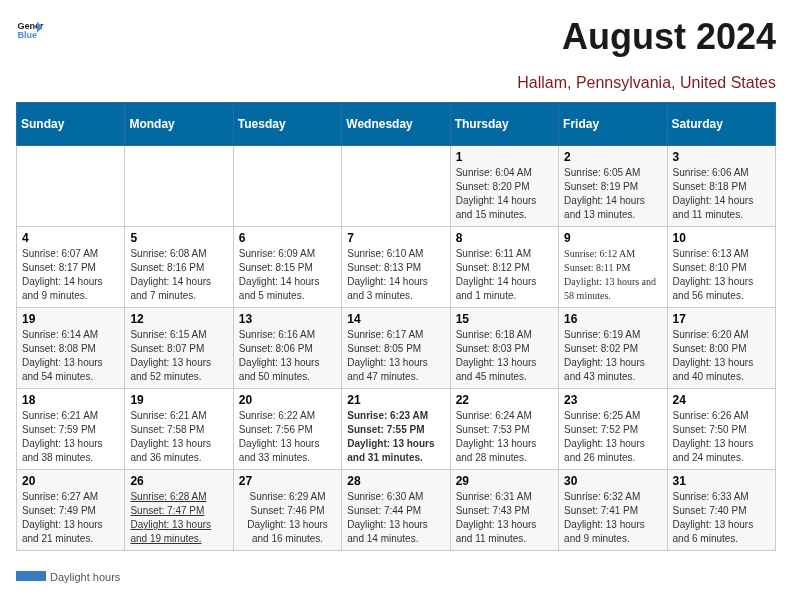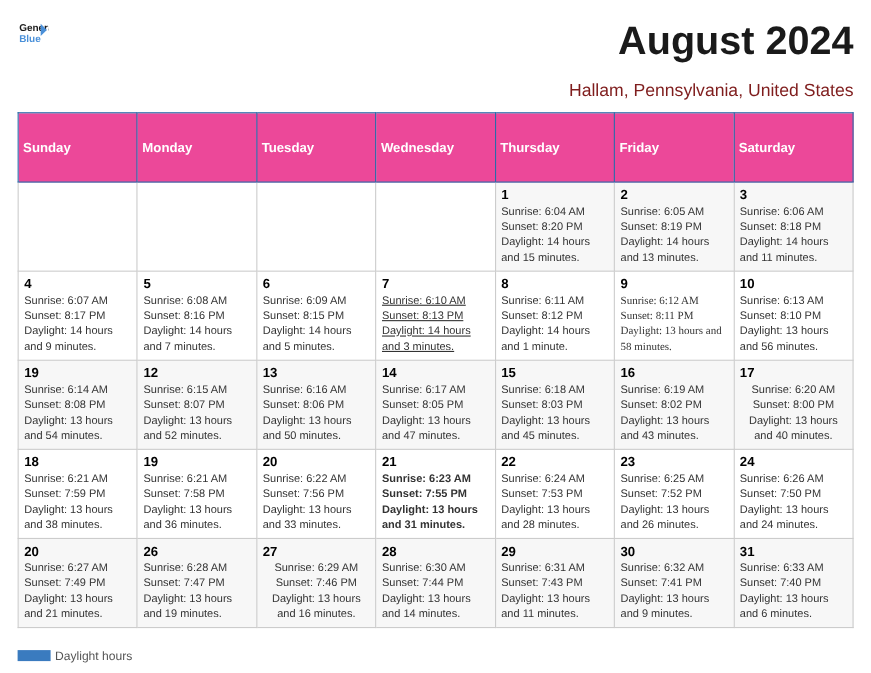--- a/index.html
+++ b/index.html
@@ -37,23 +37,23 @@
       font-size: 16px;
       color: #7f1d1d;
       margin-top: 16px;
     }
     table {
       width: 100%;
       border-collapse: collapse;
       font-size: 11px;
     }
     thead tr th {
-      background-color: #ec4899;
+      background-color: #0369a1;
       color: #fff;
-      padding: 24px 4px;
+      padding: 14px 4px;
       text-align: left;
       font-weight: bold;
       font-size: 12px;
       border: 1px solid #2a6aaa;
     }
     tbody tr td {
       border: 1px solid #ccc;
       vertical-align: top;
       padding: 4px 5px;
       width: calc(100% / 7);
@@ -162,21 +162,21 @@
 Daylight: 14 hours and 7 minutes.</div>
         </td>
         <td>
           <span class="day-number">6</span>
           <div class="day-info" style="white-space: pre-line;">Sunrise: 6:09 AM
 Sunset: 8:15 PM
 Daylight: 14 hours and 5 minutes.</div>
         </td>
         <td>
           <span class="day-number">7</span>
-          <div class="day-info" style="white-space: pre-line; text-decoration: underline;">Sunrise: 6:10 AM
+          <div class="day-info" style="white-space: pre-line;">Sunrise: 6:10 AM
 Sunset: 8:13 PM
 Daylight: 14 hours and 3 minutes.</div>
         </td>
         <td>
           <span class="day-number">8</span>
           <div class="day-info" style="white-space: pre-line;">Sunrise: 6:11 AM
 Sunset: 8:12 PM
 Daylight: 14 hours and 1 minute.</div>
         </td>
         <td>
@@ -224,21 +224,21 @@
 Daylight: 13 hours and 45 minutes.</div>
         </td>
         <td>
           <span class="day-number">16</span>
           <div class="day-info" style="white-space: pre-line;">Sunrise: 6:19 AM
 Sunset: 8:02 PM
 Daylight: 13 hours and 43 minutes.</div>
         </td>
         <td>
           <span class="day-number">17</span>
-          <div class="day-info" style="white-space: pre-line; text-align: center;">Sunrise: 6:20 AM
+          <div class="day-info" style="white-space: pre-line;">Sunrise: 6:20 AM
 Sunset: 8:00 PM
 Daylight: 13 hours and 40 minutes.</div>
         </td>
       </tr>
       <tr>
         <td>
           <span class="day-number">18</span>
           <div class="day-info" style="white-space: pre-line;">Sunrise: 6:21 AM
 Sunset: 7:59 PM
 Daylight: 13 hours and 38 minutes.</div>
@@ -282,21 +282,21 @@
       </tr>
       <tr>
         <td>
           <span class="day-number">20</span>
           <div class="day-info" style="white-space: pre-line;">Sunrise: 6:27 AM
 Sunset: 7:49 PM
 Daylight: 13 hours and 21 minutes.</div>
         </td>
         <td>
           <span class="day-number">26</span>
-          <div class="day-info" style="white-space: pre-line;">Sunrise: 6:28 AM
+          <div class="day-info" style="white-space: pre-line; text-decoration: underline;">Sunrise: 6:28 AM
 Sunset: 7:47 PM
 Daylight: 13 hours and 19 minutes.</div>
         </td>
         <td>
           <span class="day-number">27</span>
           <div class="day-info" style="white-space: pre-line; text-align: center;">Sunrise: 6:29 AM
 Sunset: 7:46 PM
 Daylight: 13 hours and 16 minutes.</div>
         </td>
         <td>

